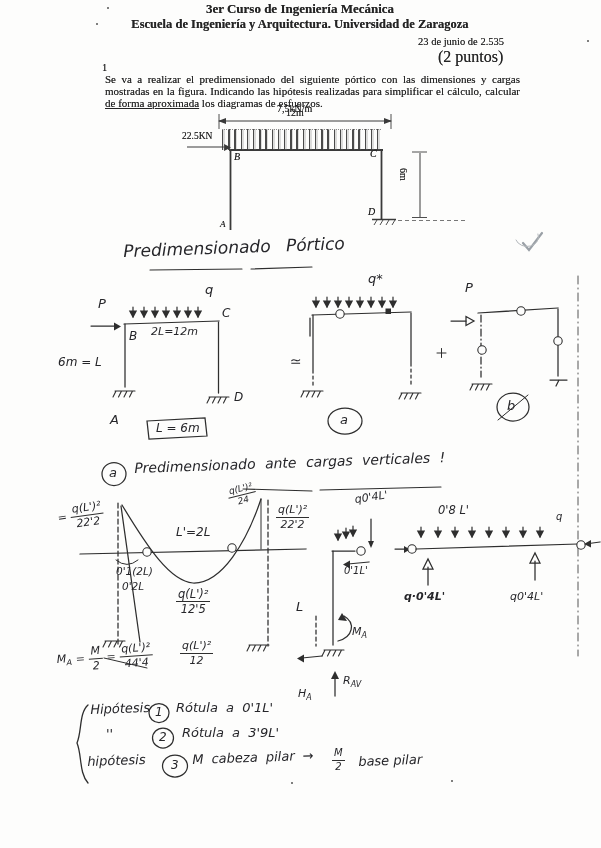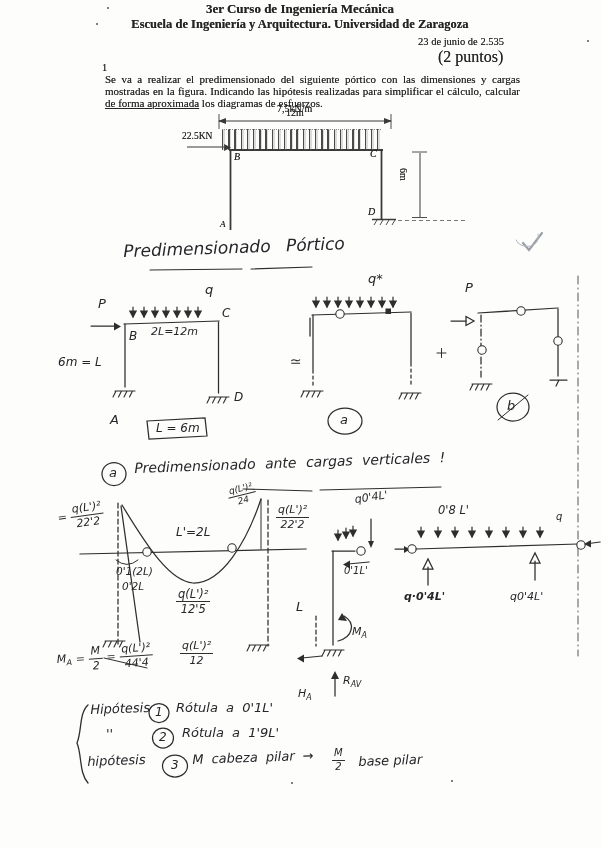--- a/index.html
+++ b/index.html
@@ -297,21 +297,21 @@
   <div class="lbl hw" style="left:296px;top:600px;font-size:13px;">L</div>
   <div class="lbl hw" style="left:352px;top:626px;font-size:11px;"><span>M</span><sub class="s">A</sub></div>
   <div class="lbl hw" style="left:298px;top:644px;font-size:11px;margin-top:44px;"><span>H</span><sub class="s">A</sub></div>
   <div class="lbl hw" style="left:343px;top:675px;font-size:11px;"><span>R</span><sub class="s">AV</sub></div>
 
   <div class="lbl hw rot-2" style="left:90px;top:703px;font-size:13px;">Hipótesis</div>
   <div class="lbl hw" style="left:155px;top:706px;font-size:12px;">1</div>
   <div class="lbl hw" style="left:176px;top:701px;font-size:13px;word-spacing:4px;">Rótula a 0'1L'</div>
   <div class="lbl hw" style="left:106px;top:727px;font-size:13px;">''</div>
   <div class="lbl hw" style="left:159px;top:731px;font-size:12px;">2</div>
-  <div class="lbl hw" style="left:182px;top:726px;font-size:13px;word-spacing:4px;">Rótula a 1'9L'</div>
+  <div class="lbl hw" style="left:182px;top:726px;font-size:13px;word-spacing:4px;">Rótula a 3'9L'</div>
   <div class="lbl hw rot-2" style="left:87px;top:755px;font-size:13px;">hipótesis</div>
   <div class="lbl hw" style="left:171px;top:759px;font-size:12px;">3</div>
   <div class="lbl hw rot-2" style="left:192px;top:753px;font-size:13px;word-spacing:4px;">M cabeza pilar →</div>
   <div class="lbl hw" style="left:332px;top:748px;font-size:10px;">
     <span class="frac">
       <span class="num">M</span>
       <span class="den">2</span>
     </span>
   </div>
   <div class="lbl hw rot-2" style="left:358px;top:755px;font-size:13px;">base pilar</div>

